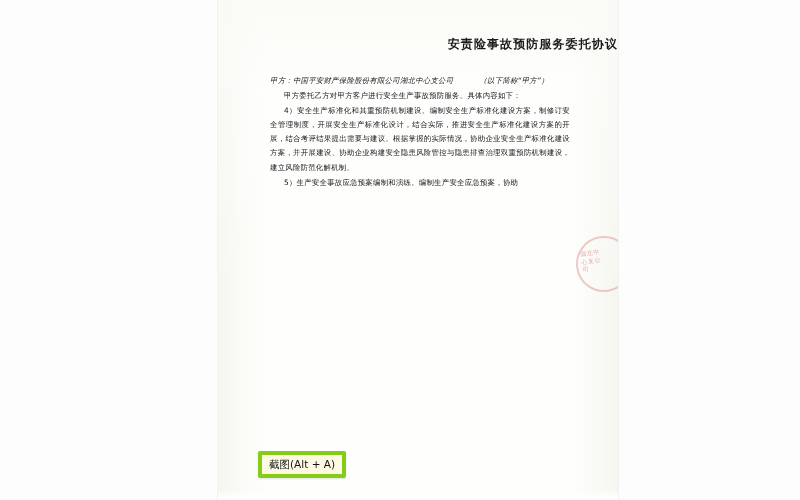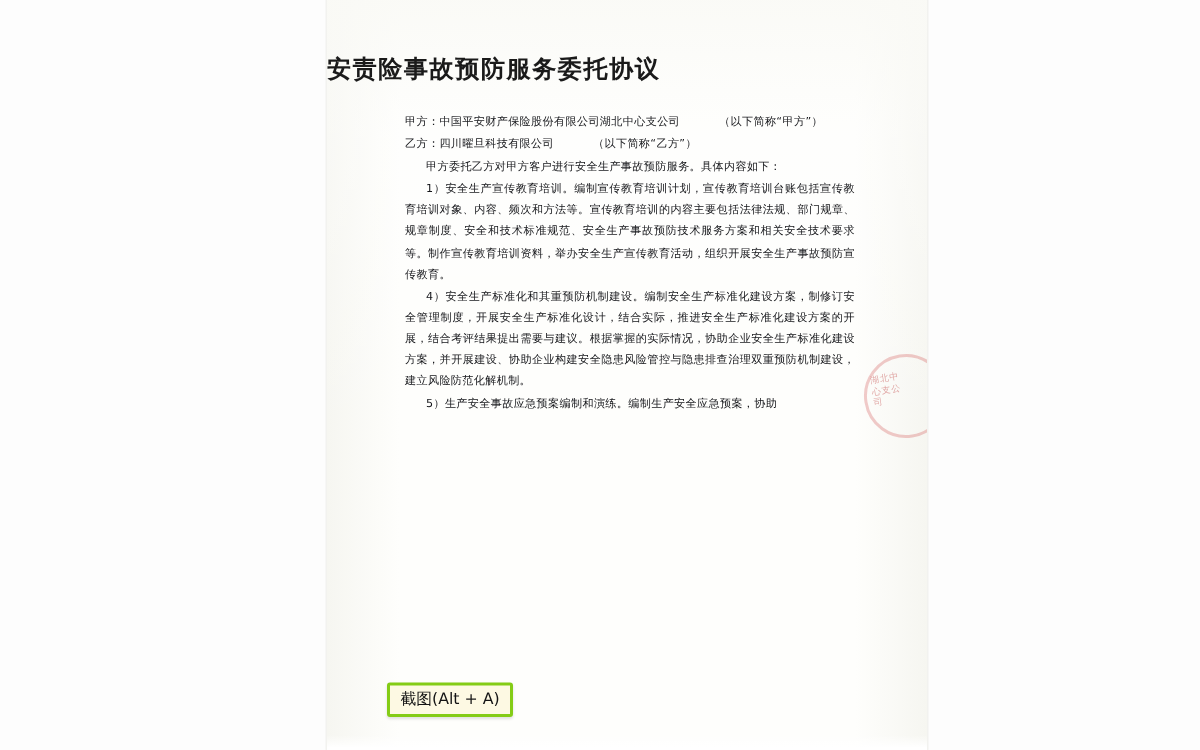--- a/index.html
+++ b/index.html
@@ -50,44 +50,45 @@
       linear-gradient(180deg, rgba(250,250,246,0.9) 0%, rgba(255,255,255,0.3) 18%, rgba(255,255,255,0) 60%),
       linear-gradient(90deg, rgba(244,244,238,0.8) 0%, rgba(255,255,255,0) 12%, rgba(255,255,255,0) 88%, rgba(244,244,238,0.8) 100%);
     pointer-events: none;
   }
 
   .doc-title {
     position: absolute;
     left: 0;
     right: 0;
     top: 36px;
-    text-align: left;
+    text-align: right;
     font-family: "DejaVu Sans", sans-serif;
     font-weight: 700;
-    font-size: 16px;
+    font-size: 12px;
     letter-spacing: 1.1px;
     color: #1a1a1a;
   }
 
   .body-text {
     position: absolute;
     left: 52px;
     top: 74px;
     width: 300px;
     font-size: 7.4px;
     line-height: 14.1px;
     color: #15161a;
     letter-spacing: 0.25px;
     text-align: justify;
   }
 
   .party-line {
     display: block;
     white-space: nowrap;
     margin-bottom: 1px;
+    font-style: italic;
   }
   .party-line .gap-lg { display: inline-block; width: 26px; }
 
   .section-head {
     display: block;
     margin-top: 8px;
     margin-bottom: 1px;
     text-indent: 14px;
     font-weight: 700;
     letter-spacing: 1.4px;
@@ -126,21 +127,21 @@
     letter-spacing: 0.5px;
   }
 
   
   .snip-hint {
     position: absolute;
     left: 40px;
     bottom: 22px;
     padding: 2px 7px 3px 7px;
     background: #fdf9e3;
-    border: 2px solid #84cc16;
+    border: 4px solid #84cc16;
     border-radius: 2px;
     font-size: 10.5px;
     line-height: 14px;
     color: #141414;
     font-family: "DejaVu Sans", sans-serif;
     white-space: nowrap;
     box-shadow: 0 1px 2px rgba(0,0,0,0.12);
     text-align: center;
   }
 
@@ -166,28 +167,24 @@
   <div id="page">
 
     <div class="doc-title">安责险事故预防服务委托协议</div>
 
     <div class="body-text">
 
       <span class="party-line">
         <span>甲方：</span><span>中国平安财产保险股份有限公司湖北中心支公司</span><span class="gap-lg"></span><span>（以下简称“甲方”）</span>
       </span>
 
-      <span class="party-line">
-        <span>乙方：</span><span>四川曜旦科技有限公司</span><span class="gap-lg"></span><span>（以下简称“乙方”）</span>
-      </span>
 
 
       <span class="para">甲方委托乙方对甲方客户进行安全生产事故预防服务。具体内容如下：</span>
 
-      <span class="para item">1）安全生产宣传教育培训。编制宣传教育培训计划，宣传教育培训台账包括宣传教育培训对象、内容、频次和方法等。宣传教育培训的内容主要包括法律法规、部门规章、规章制度、安全和技术标准规范、安全生产事故预防技术服务方案和相关安全技术要求等。制作宣传教育培训资料，举办安全生产宣传教育活动，组织开展安全生产事故预防宣传教育。</span>
       <span class="para item">4）安全生产标准化和其重预防机制建设。编制安全生产标准化建设方案，制修订安全管理制度，开展安全生产标准化设计，结合实际，推进安全生产标准化建设方案的开展，结合考评结果提出需要与建议。根据掌握的实际情况，协助企业安全生产标准化建设方案，并开展建设、协助企业构建安全隐患风险管控与隐患排查治理双重预防机制建设，建立风险防范化解机制。</span>
       <span class="para item">5）生产安全事故应急预案编制和演练。编制生产安全应急预案，协助</span>
 
     </div>
 
     <div class="seal">
       <span class="seal-text">湖北中心支公司</span>
     </div>
 
     <div class="snip-hint">截图(Alt + A)</div>

